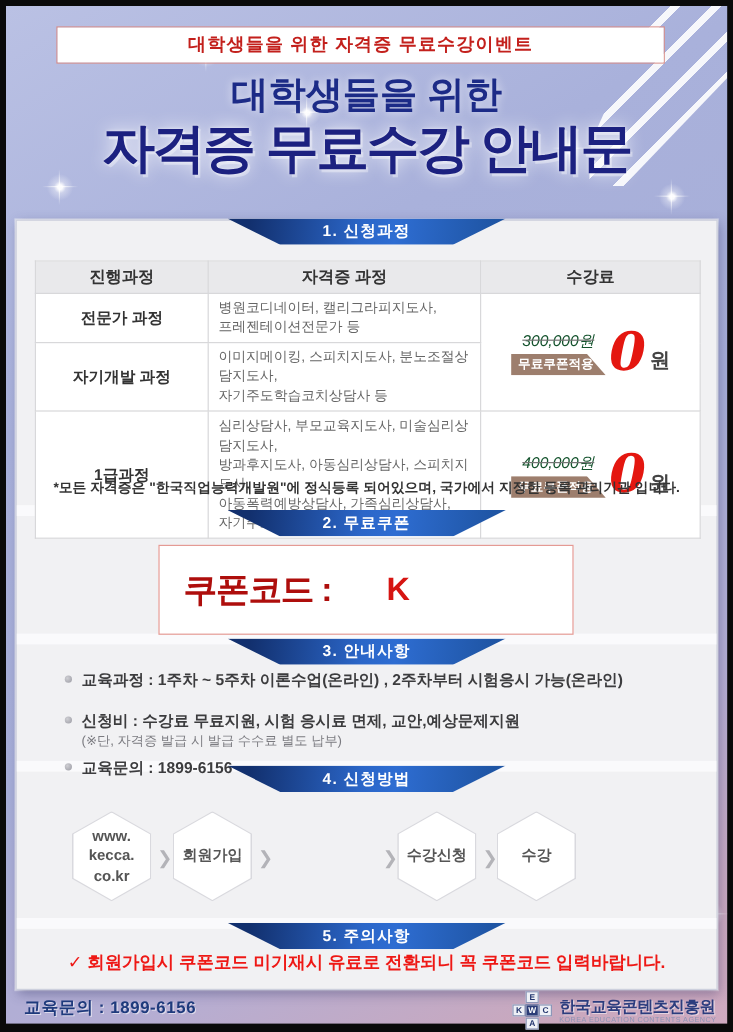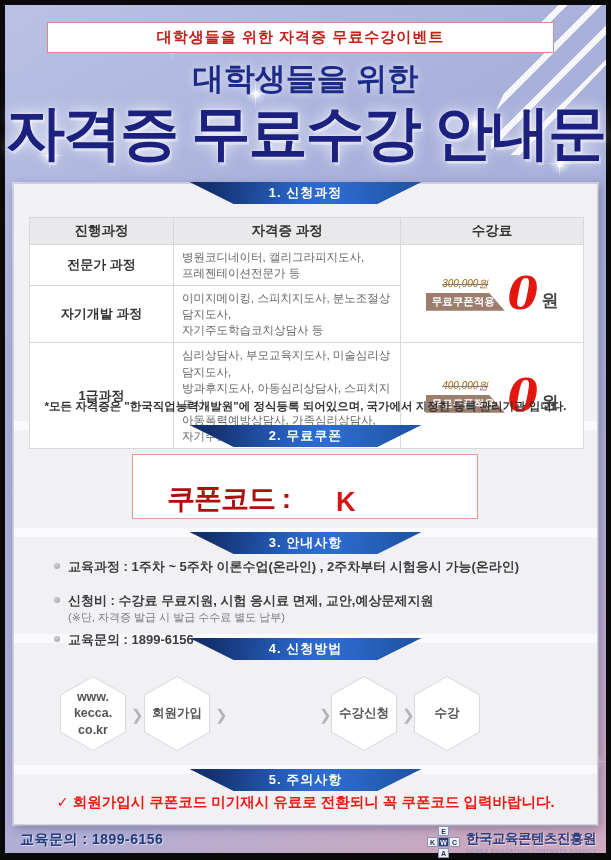--- a/index.html
+++ b/index.html
@@ -17,21 +17,21 @@
   .sparkle::after { top:0; bottom:0; left:14px; width:1px; background:linear-gradient(to bottom, transparent, rgba(255,255,255,.9), transparent); }
 
   
   .header-tag { position:absolute; left:47px; top:22px; width:507px; height:31px; display:flex; border:1px solid #d98c86; }
   .tag-white { flex:1; background:#fff; display:flex; align-items:center; justify-content:center;
         color:#c3201c; font-size:15px; font-weight:bold; letter-spacing:1px; }
   .tag-red { width:164px; background:#c2211a; color:#fff; display:flex; align-items:center; justify-content:center;
         font-size:16px; font-weight:bold; }
   .title1 { position:absolute; left:0; right:0; top:58px; text-align:center; font-size:31px; font-weight:900;
         color:#1c2b87; letter-spacing:0px; text-shadow:0 0 8px rgba(255,255,255,.7); }
-  .title2 { position:absolute; left:0; right:0; top:94px; text-align:center; font-size:59px; font-weight:900;
+  .title2 { position:absolute; left:0; right:0; top:94px; text-align:center; font-size:44px; font-weight:900;
         color:#1c2180; letter-spacing:-2px;
         text-shadow:0 0 14px rgba(255,255,255,.95), 2px 3px 0 rgba(255,255,255,.35), 0 0 3px rgba(255,255,255,.6); }
 
   
   .card { position:absolute; left:13px; top:183px; width:585px; height:642px; background:#f1f1f3;
         border:1px solid #cdd0dd; box-shadow:2px 3px 9px rgba(50,50,100,.4), 0 0 0 1px rgba(255,255,255,.5); }
   .sep { position:absolute; left:0; right:0; height:9px; background:#fafafc; }
   .ribbon { position:absolute; left:50%; transform:translateX(-50%); width:232px; height:22px;
         clip-path:polygon(0 0, 100% 0, 81% 100%, 19% 100%);
         background:linear-gradient(95deg,#12306e 8%,#2b66c8 48%,#2e6dd2 60%,#1f55a4 95%);
@@ -40,31 +40,31 @@
   
   table.course { position:absolute; left:15px; top:33px; width:555px; border-collapse:collapse; background:#fff; table-layout:fixed; }
   table.course th, table.course td { border:1px solid #d8d8da; }
   table.course th { height:27px; background:#e9e9eb; font-size:13.5px; color:#333; font-weight:bold; }
   td.course-name { text-align:center; font-size:13px; color:#333; font-weight:600; }
   td.certs { font-size:11.5px; color:#666; line-height:1.4; padding:4px 8px; white-space:pre-line;margin-top:44px; }
   tr.r1 td { height:36px; } tr.r2 td { height:40px; } tr.r3 td { height:68px; }
   td.price-cell { text-align:center; }
   .price-wrap { display:flex; align-items:center; justify-content:center; gap:3px; }
   .price-left { display:flex; flex-direction:column; align-items:center; gap:2px; }
-  .price-old { font-size:10px; color:#a16207; text-decoration:line-through; text-decoration-color:#777; font-style:italic; }
+  .price-old { font-size:13px; color:#14532d; text-decoration:line-through; text-decoration-color:#777; font-style:italic; }
   .price-badge { background:#9d7e6d; color:#fff; font-size:10.5px; font-weight:bold; padding:2px 10px 2px 6px;
         clip-path:polygon(0 0, 80% 0, 100% 100%, 0 100%); }
   .price-zero { font-family:"DejaVu Serif","Liberation Serif",serif; font-style:italic; font-size:44px; line-height:1;
         color:#e41710; font-weight:bold; }
   .price-unit { font-size:17px; color:#444; font-weight:bold; align-self:flex-end; padding-bottom:4px; }
   .table-note { position:absolute; left:0; right:0; top:215px; text-align:center; font-size:11.5px; font-weight:bold; color:#333; }
 
   
-  .coupon-box { position:absolute; left:118px; top:270px; width:346px; height:65px; background:#fff;
-        border:1px solid #e49a94; display:flex; align-items:flex-end; padding-left:34px; }
+  .coupon-box { position:absolute; left:118px; top:270px; width:346px; height:75px; background:#fff;
+        border:1px solid #e49a94; display:flex; align-items:center; padding-left:20px; }
   .coupon-label { color:#ae0e0c; font-size:28px; font-weight:900; letter-spacing:-1px; }
   .coupon-code { color:#d61512; font-size:27px; font-weight:bold; margin-left:46px; }
 
   
   .info-list { position:absolute; left:40px; top:374px; }
   .info-item { position:relative; padding-left:14px; font-size:13px; font-weight:600; color:#3c3c3e; margin-bottom:6px; }
   .info-item::before { content:""; position:absolute; left:0; top:5px; width:6px; height:6px; border-radius:50%;
         background:radial-gradient(circle at 35% 35%, #cfcfd4, #9a9aa2); }
   .info-subnote { padding-left:14px; font-size:11px; color:#7b7b80; font-weight:normal; margin:-2px 0 6px 0; }
 

